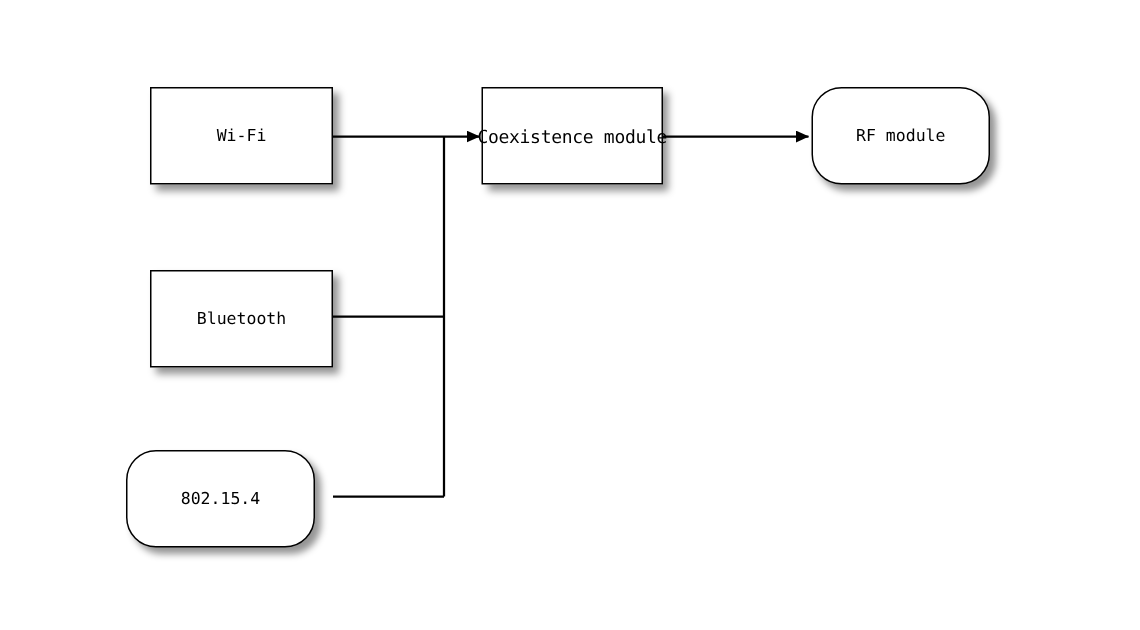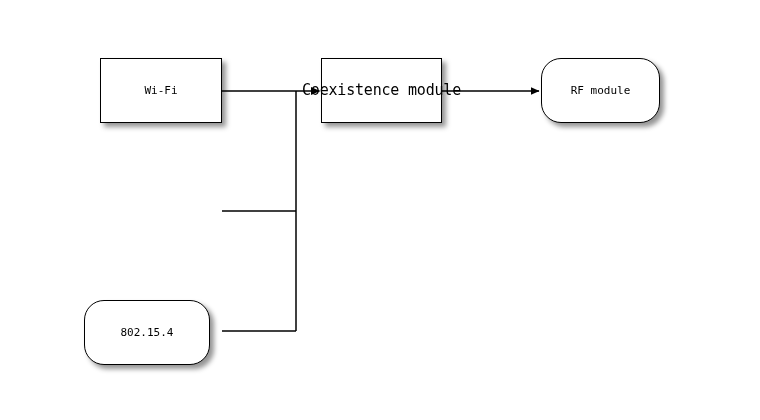--- a/index.html
+++ b/index.html
@@ -34,21 +34,21 @@
   }
   .node-label {
     font-family: "DejaVu Sans Mono", monospace;
     font-size: 11px;
     color: #000000;
     line-height: 1;
     white-space: nowrap;
     letter-spacing: 0px;
   }
   .node-label.tight {
-    font-size: 15px;
+    font-size: 12px;
     letter-spacing: -0.2px;
   }
 </style>
 </head>
 <body>
 
 <div id="canvas">
 
   <svg id="diagram-svg" viewBox="0 0 760 420" xmlns="http://www.w3.org/2000/svg">
     <defs>
@@ -65,20 +65,23 @@
 
     <path d="M 222 331 L 296 331" fill="none" stroke="#000000" stroke-width="1.5"></path>
 
     <path d="M 442 91 L 539 91" fill="none" stroke="#000000" stroke-width="1.5" marker-end="url(#arrowhead)"></path>
   </svg>
 
   <div class="node-box" style="left:100px; top:58px; width:122px; height:65px;">
     <span class="node-label">Wi-Fi</span>
   </div>
 
+  <div class="node-box" style="left:100px; top:180px; width:122px; height:65px;">
+    <span class="node-label">Bluetooth</span>
+  </div>
 
   <div class="node-box" style="left:84px; top:300px; width:126px; height:65px;border-radius:20px;">
     <span class="node-label">802.15.4</span>
   </div>
 
   <div class="node-box" style="left:321px; top:58px; width:121px; height:65px;">
     <span class="node-label tight">Coexistence module</span>
   </div>
 
   <div class="node-box" style="left:541px; top:58px; width:119px; height:65px;border-radius:20px;">

